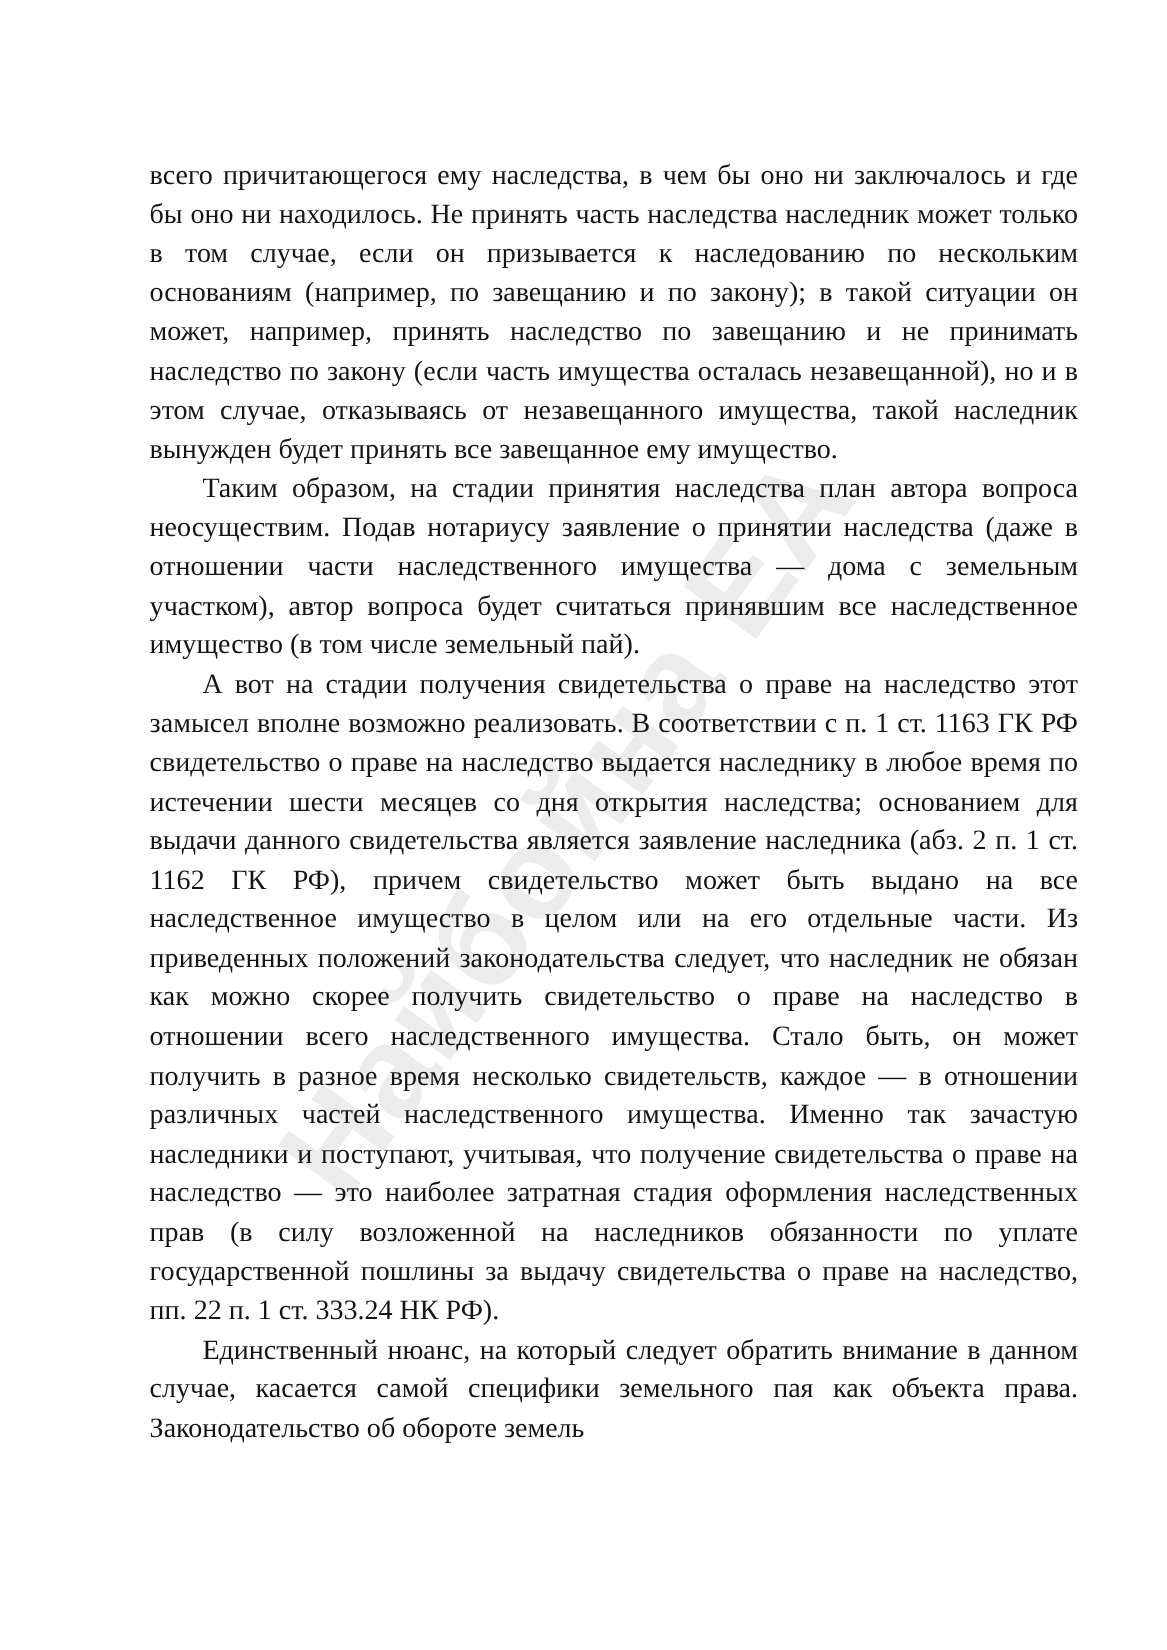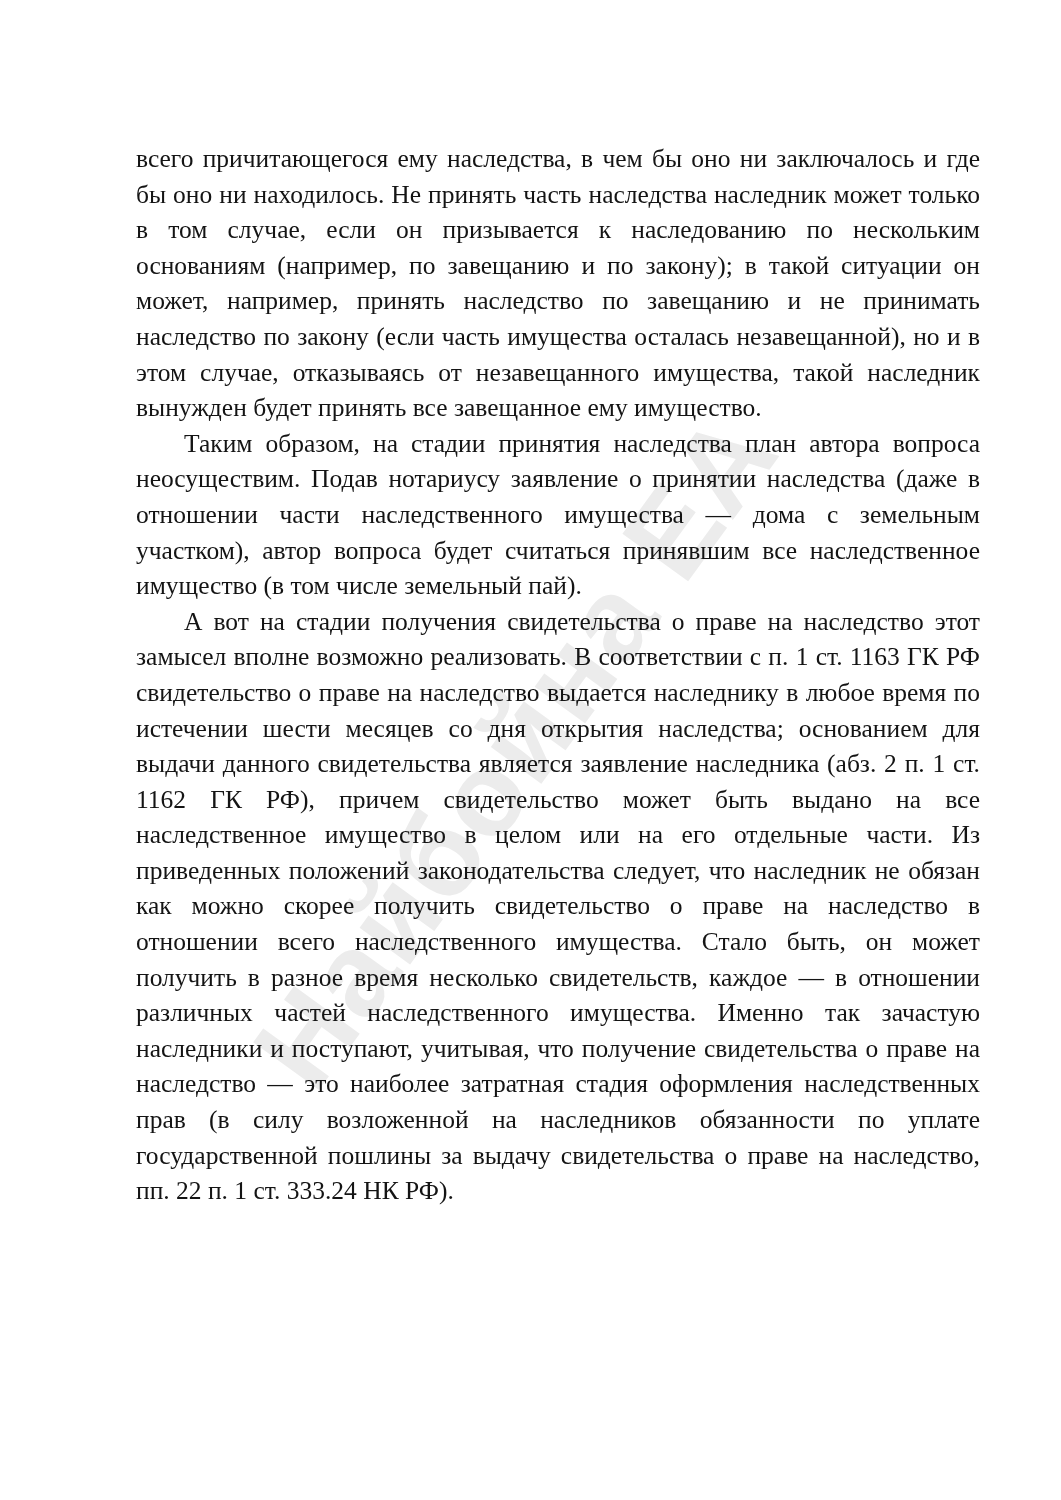--- a/index.html
+++ b/index.html
@@ -82,16 +82,17 @@
   </div>
 
   <div class="text-block">
 
     <p class="para cont">всего причитающегося ему наследства, в чем бы оно ни заключалось и где бы оно ни находилось. Не принять часть наследства наследник может только в том случае, если он призывается к наследованию по нескольким основаниям (например, по завещанию и по закону); в такой ситуации он может, например, принять наследство по завещанию и не принимать наследство по закону (если часть имущества осталась незавещанной), но и в этом случае, отказываясь от незавещанного имущества, такой наследник вынужден будет принять все завещанное ему имущество.</p>
 
     <p class="para indent">Таким образом, на стадии принятия наследства план автора вопроса неосуществим. Подав нотариусу заявление о принятии наследства (даже в отношении части наследственного имущества — дома с земельным участком), автор вопроса будет считаться принявшим все наследственное имущество (в том числе земельный пай).</p>
 
     <p class="para indent">А вот на стадии получения свидетельства о праве на наследство этот замысел вполне возможно реализовать. В соответствии с п. 1 ст. 1163 ГК РФ свидетельство о праве на наследство выдается наследнику в любое время по истечении шести месяцев со дня открытия наследства; основанием для выдачи данного свидетельства является заявление наследника (абз. 2 п. 1 ст. 1162 ГК РФ), причем свидетельство может быть выдано на все наследственное имущество в целом или на его отдельные части. Из приведенных положений законодательства следует, что наследник не обязан как можно скорее получить свидетельство о праве на наследство в отношении всего наследственного имущества. Стало быть, он может получить в разное время несколько свидетельств, каждое — в отношении различных частей наследственного имущества. Именно так зачастую наследники и поступают, учитывая, что получение свидетельства о праве на наследство — это наиболее затратная стадия оформления наследственных прав (в силу возложенной на наследников обязанности по уплате государственной пошлины за выдачу свидетельства о праве на наследство, пп. 22 п. 1 ст. 333.24 НК РФ).</p>
 
+    <p class="para indent">Единственный нюанс, на который следует обратить внимание в данном случае, касается самой специфики земельного пая как объекта права. Законодательство об обороте земель</p>
 
   </div>
 
 </div>
 
 </body></html>

